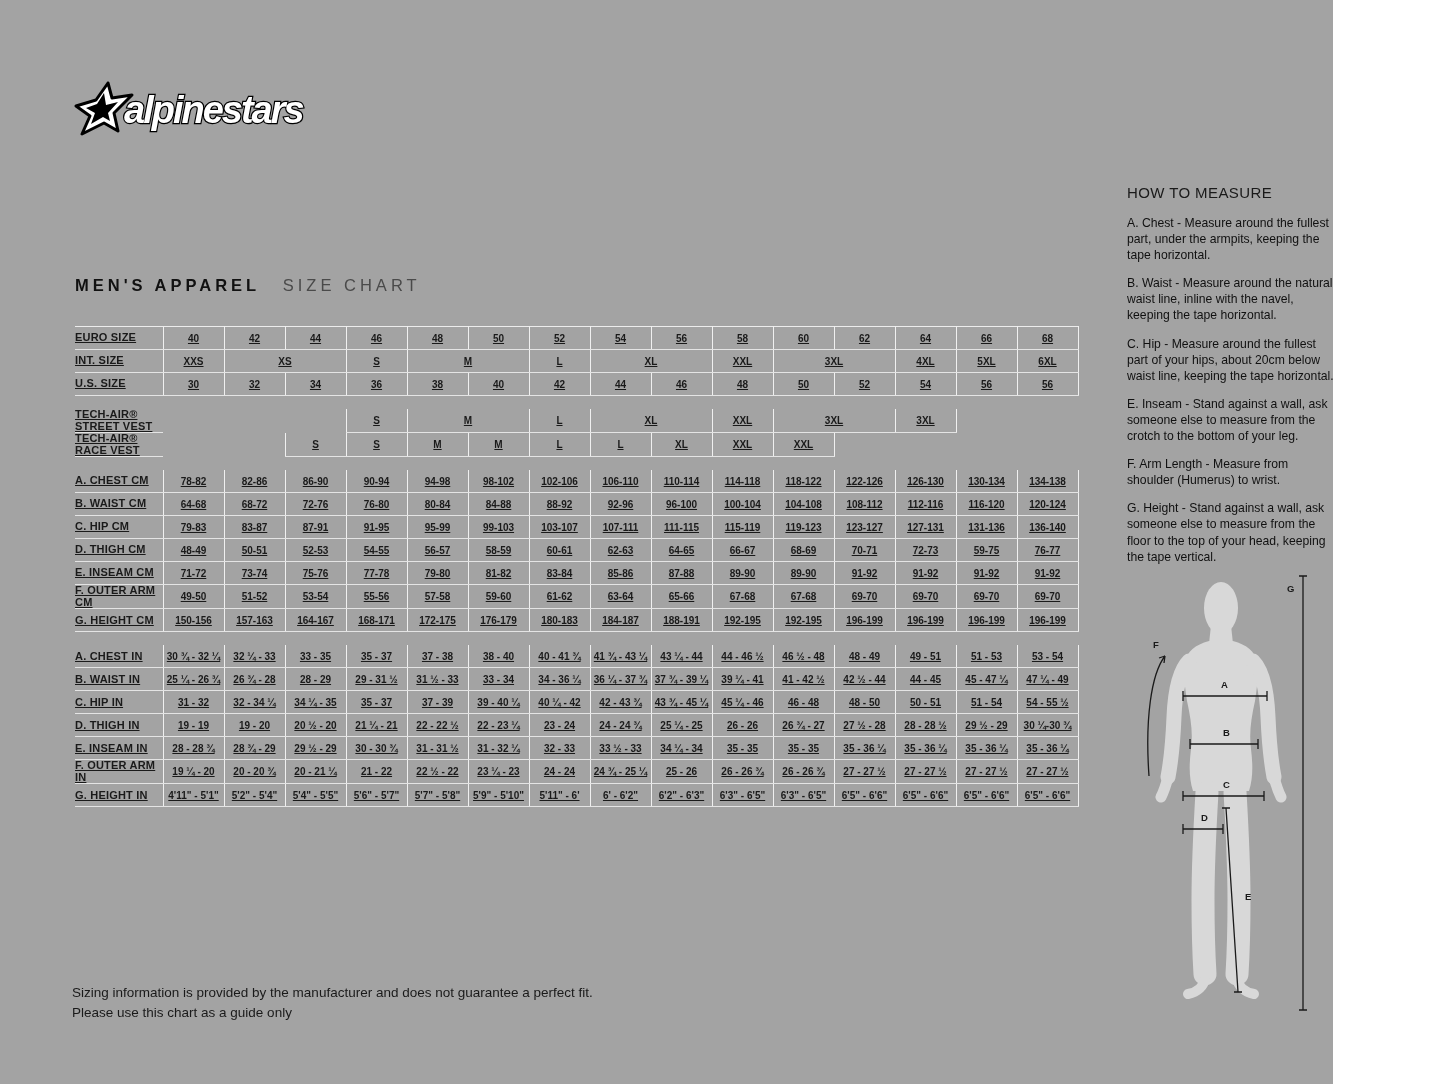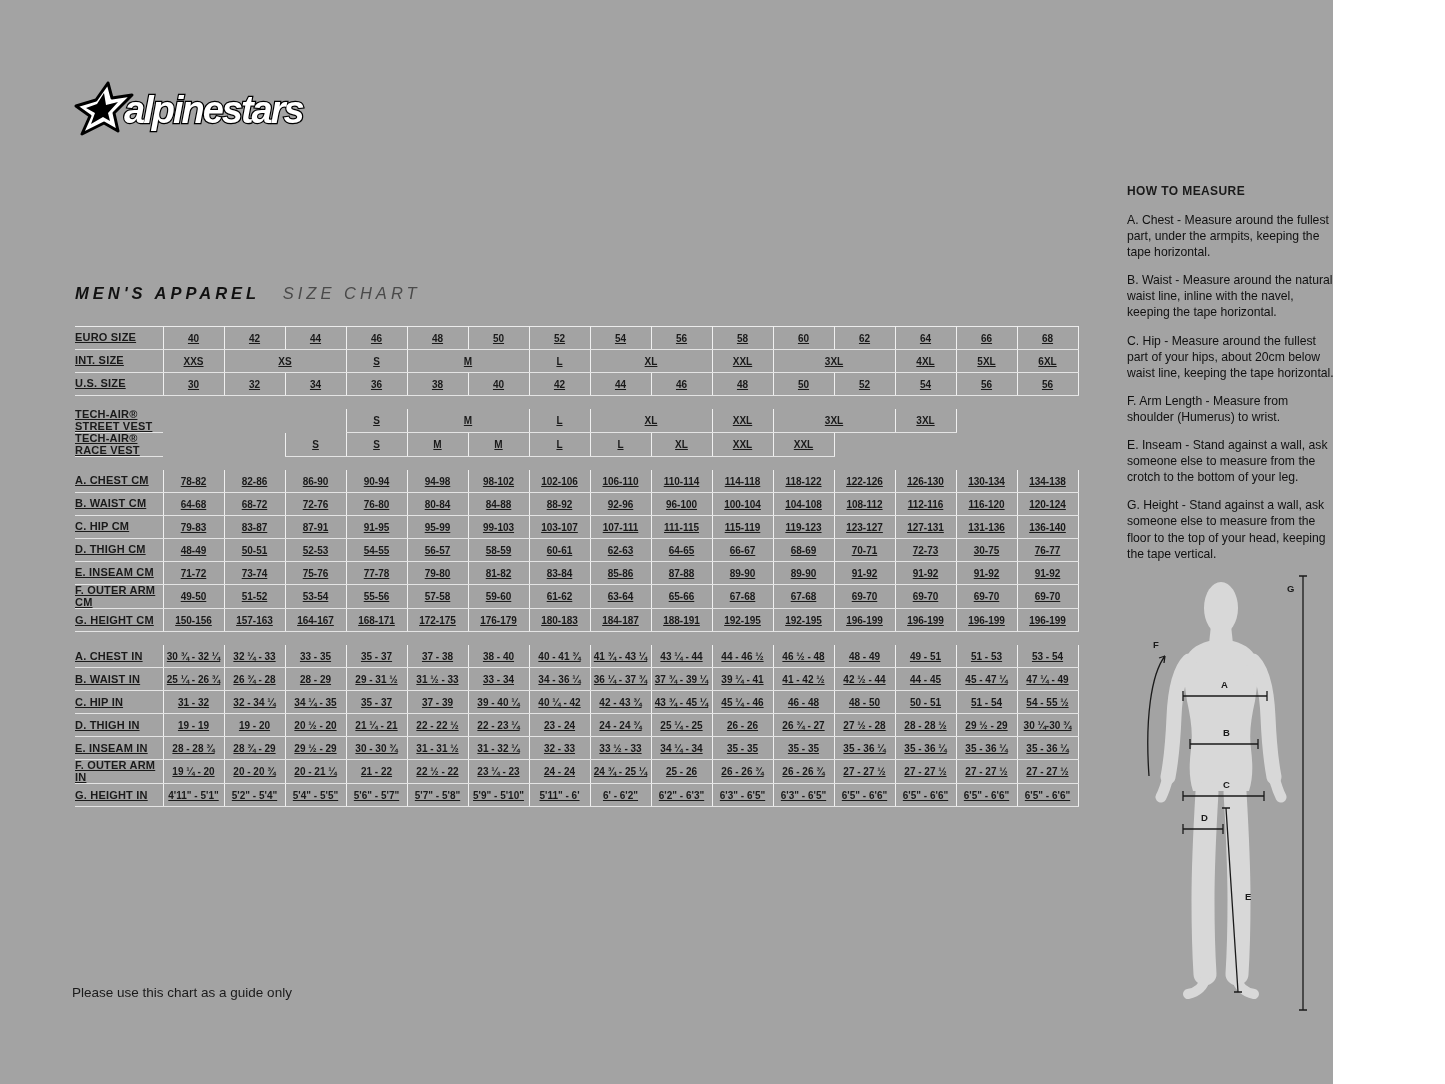--- a/index.html
+++ b/index.html
@@ -3,42 +3,42 @@
 <meta charset="utf-8">
 <style>
   html,body { margin:0; padding:0; background:#fff; }
   .page {
     position:relative; width:1333px; height:1084px; background:#a3a3a3;
     font-family:"Liberation Sans", sans-serif; color:#1a1a1a; overflow:hidden;
   }
   
   .logo { position:absolute; left:68px; top:76px; }
   
-  .title { position:absolute; left:75px; top:284px; font-style:italic; font-size:16.5px; letter-spacing:4px; white-space:nowrap; }
+  .title { position:absolute; left:75px; top:276px; font-size:16.5px; letter-spacing:4px; white-space:nowrap; }
   .title .main { font-weight:bold; color:#111; }
   .title .sub  { font-weight:normal; color:#4a4a4a; margin-left:14px; }
   
   .size-table { position:absolute; left:75px; top:326px; border-collapse:collapse; table-layout:fixed;text-decoration:underline; }
   .size-table td { padding:0; height:22px; vertical-align:middle; }
   .size-table .lbl {
     font-size:11px; font-weight:bold; text-align:left; letter-spacing:0.2px;
     line-height:1.05; border-bottom:1px solid #e4e4e4; padding-right:3px;
   }
   .size-table .val {
     font-size:10px; font-weight:bold; text-align:center;
     border-bottom:1px solid #e4e4e4; border-left:1px solid #f0f0f0; border-right:1px solid #f0f0f0;
     white-space:nowrap;
   }
   .size-table tr.first .val, .size-table tr.first .lbl { border-top:1px solid #ececec; }
   .size-table .blank { border:none; }
   .size-table tr.gap td { height:13px; border:none; }
   .size-table tr.g-vests td { height:23px; }
   
   .measure { position:absolute; left:1127px; top:184px; width:208px; }
-  .measure h3 { margin:0 0 14px 0; font-size:12px; letter-spacing:0.4px; font-weight:bold; }
+  .measure h3 { margin:0 0 14px 0; font-size:15px; letter-spacing:0.4px; font-weight:normal; }
   .measure p { margin:0 0 12px 0; font-size:12.2px; line-height:1.32; font-weight:normal; color:#111; }
   
   .diagram { position:absolute; left:1135px; top:568px; width:175px; height:460px; }
   .diagram text { font-family:"Liberation Sans", sans-serif; font-size:9.5px; font-weight:bold; fill:#1a1a1a; }
   
   .footer { position:absolute; left:72px; top:983px; font-size:13.5px; line-height:1.5; color:#1a1a1a; }
 </style>
 </head>
 <body>
 
@@ -209,21 +209,21 @@
           <td colspan="1" class="val">54-55</td>
           <td colspan="1" class="val">56-57</td>
           <td colspan="1" class="val">58-59</td>
           <td colspan="1" class="val">60-61</td>
           <td colspan="1" class="val">62-63</td>
           <td colspan="1" class="val">64-65</td>
           <td colspan="1" class="val">66-67</td>
           <td colspan="1" class="val">68-69</td>
           <td colspan="1" class="val">70-71</td>
           <td colspan="1" class="val">72-73</td>
-          <td colspan="1" class="val">30-75</td>
+          <td colspan="1" class="val">59-75</td>
           <td colspan="1" class="val">76-77</td>
         </tr>
         <tr class="g-cm">
           <td class="lbl">E. INSEAM CM</td>
           <td colspan="1" class="val">71-72</td>
           <td colspan="1" class="val">73-74</td>
           <td colspan="1" class="val">75-76</td>
           <td colspan="1" class="val">77-78</td>
           <td colspan="1" class="val">79-80</td>
           <td colspan="1" class="val">81-82</td>
@@ -404,22 +404,22 @@
         </tr>
       </tbody>
   </table>
 
   <div class="measure">
     <h3>HOW TO MEASURE</h3>
     <div>
         <p>A. Chest - Measure around the fullest part, under the armpits, keeping the tape horizontal.</p>
         <p>B. Waist - Measure around the natural waist line, inline with the navel, keeping the tape horizontal.</p>
         <p>C. Hip - Measure around the fullest part of your hips, about 20cm below waist line, keeping the tape horizontal.</p>
+        <p>E. Inseam - Stand against a wall, ask someone else to measure from the crotch to the bottom of your leg.</p>
         <p>F. Arm Length - Measure from shoulder (Humerus) to wrist.</p>
-        <p>E. Inseam - Stand against a wall, ask someone else to measure from the crotch to the bottom of your leg.</p>
         <p>G. Height - Stand against a wall, ask someone else to measure from the floor to the top of your head, keeping the tape vertical.</p>
       </div>
   </div>
 
   <svg class="diagram" viewBox="0 0 175 460">
 
     <g fill="#d8d8d8" stroke="none">
       <ellipse cx="86" cy="40" rx="17" ry="26"></ellipse>
       <path d="M76,57 L96,57 L98,76 L74,76 Z"></path>
       <path d="M74,73 C60,77 52,83 50,95 C48,107 50,119 52,133 C56,151 58,165 56,181
@@ -450,16 +450,17 @@
     <text x="86" y="120">A</text>
     <text x="88" y="168">B</text>
     <text x="88" y="220">C</text>
     <text x="66" y="253">D</text>
     <text x="110" y="332">E</text>
     <text x="18" y="80">F</text>
     <text x="152" y="24">G</text>
   </svg>
 
   <div class="footer">
+    <div>Sizing information is provided by the manufacturer and does not guarantee a perfect fit.</div>
     <div>Please use this chart as a guide only</div>
   </div>
 
 </div>
 
 </body></html>

